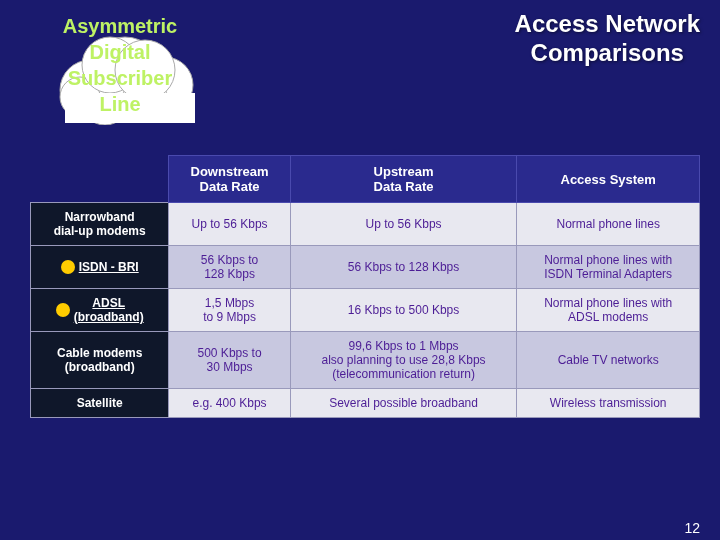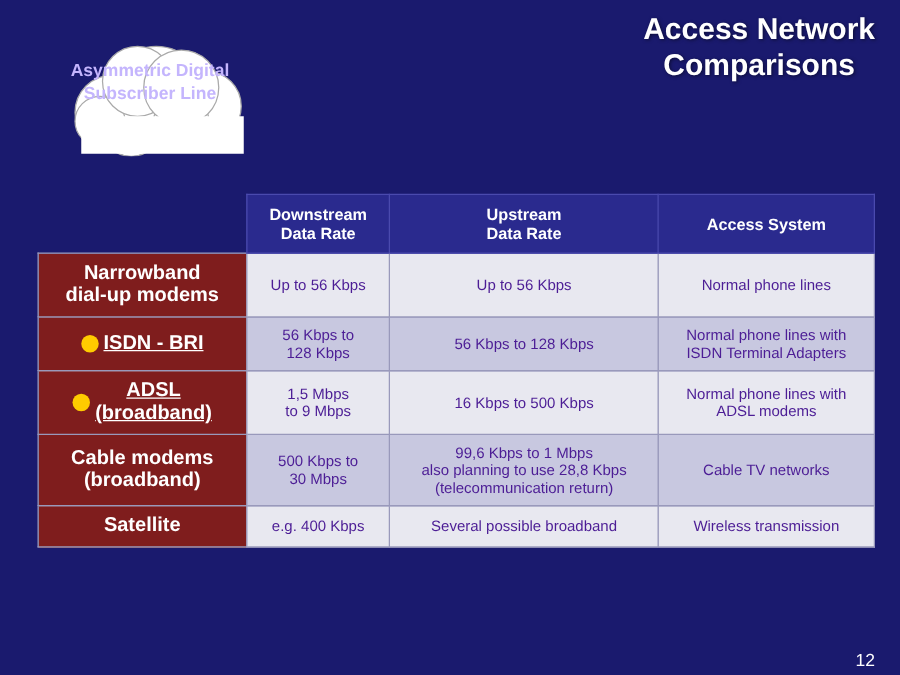--- a/index.html
+++ b/index.html
@@ -52,22 +52,22 @@
       position: absolute;
       top: 0;
       left: 0;
     }
 
     .cloud-text {
       position: absolute;
       top: 50%;
       left: 50%;
       transform: translate(-50%, -50%);
-      color: #c4b5fd;
-      font-size: 14px;
+      color: #bef264;
+      font-size: 20px;
       font-weight: bold;
       text-align: center;
       width: 150px;
       line-height: 1.3;
       z-index: 2;
     }
 
     
     .table-container {
       position: absolute;
@@ -109,23 +109,23 @@
       text-align: center;
       border: 1px solid #9999bb;
       color: #4c1d95;
       font-size: 12px;
       vertical-align: middle;
     }
 
     tbody td:first-child {
       font-weight: bold;
       text-align: center;
-      background: #7f1d1d;
-      color: white;
-      font-size: 16px;
+      background: #0f172a;
+      color: white;
+      font-size: 12px;
     }
 
     
     .row-with-icon {
       display: flex;
       align-items: center;
       justify-content: center;
       gap: 4px;
       text-decoration: underline;
     }

